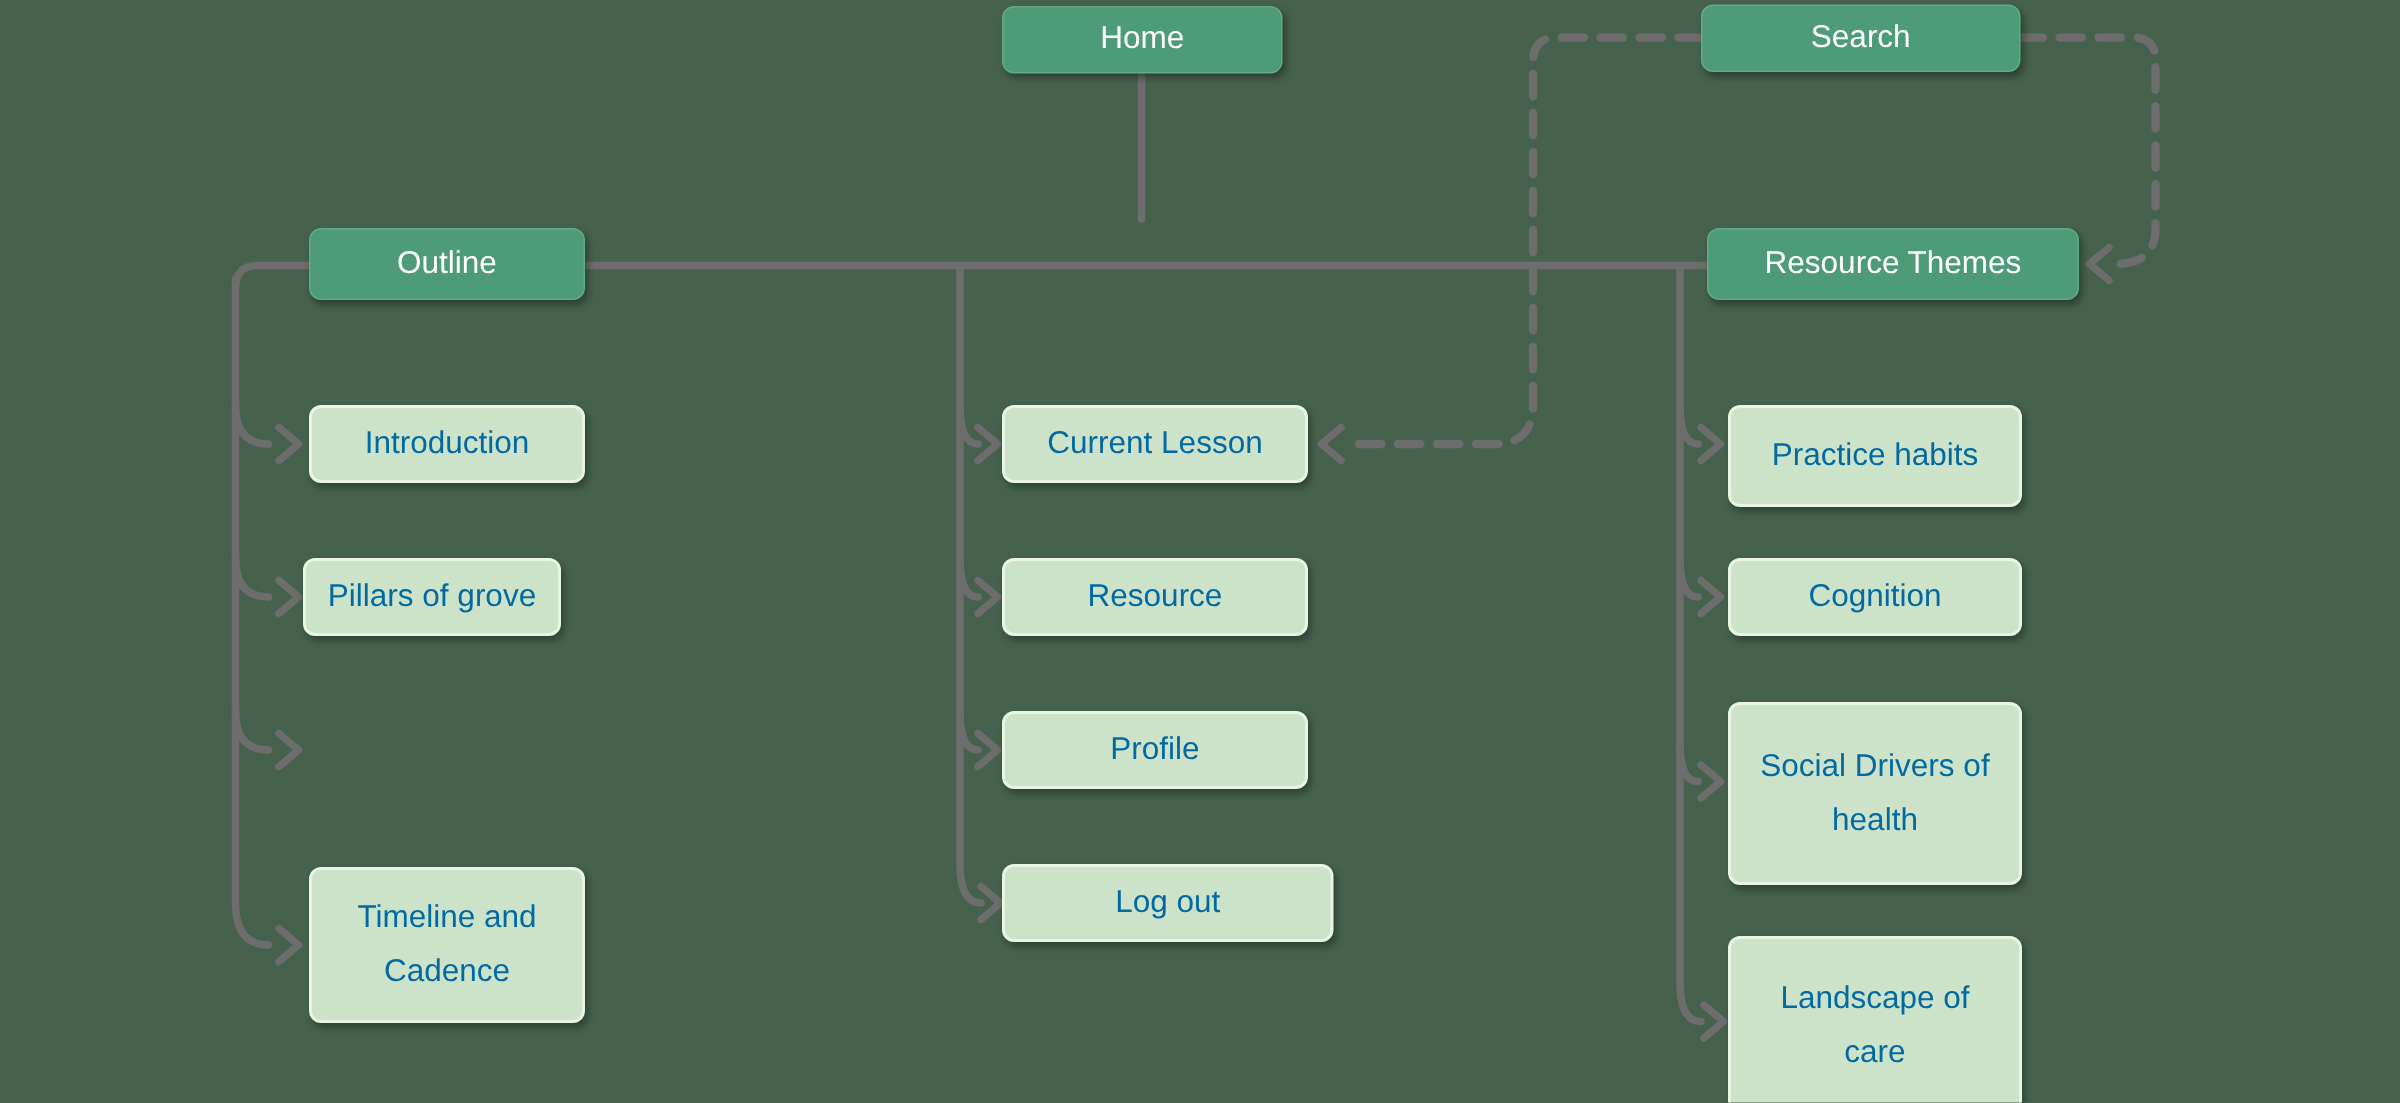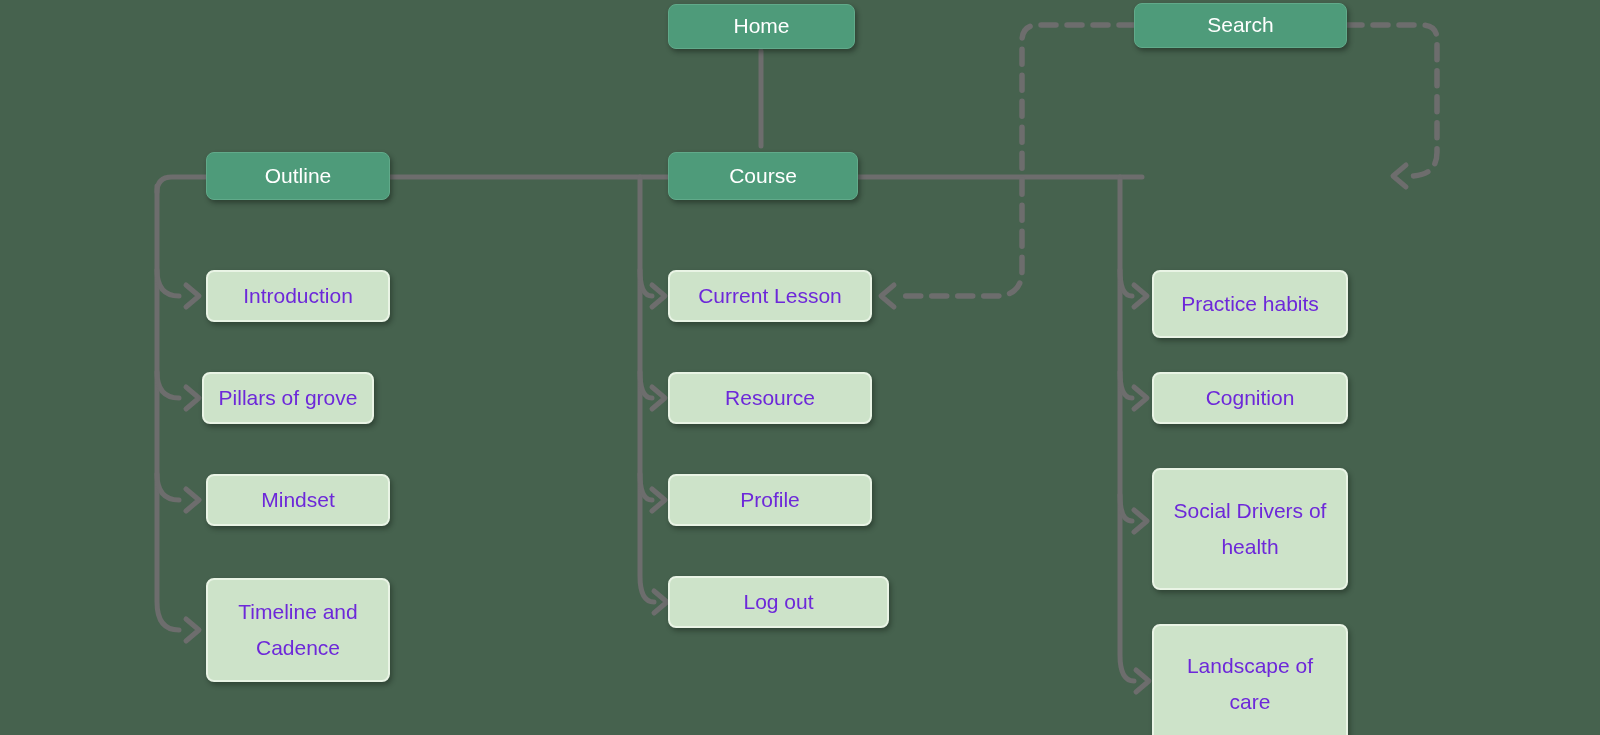--- a/index.html
+++ b/index.html
@@ -34,21 +34,21 @@
     cursor:default;
   }
   .node.parent{
     background:#4e9b7a;
     color:#ffffff;
     border:1px solid #61aa8a;
     box-shadow:2px 3px 5px rgba(15,25,18,0.45);
   }
   .node.child{
     background:#cde3c9;
-    color:#6d28d9;
+    color:#0369a1;
     border:2px solid #e9f4e5;
     box-shadow:2px 3px 5px rgba(15,25,18,0.40);
   }
   .edge{
     stroke:#6d6d6d;
     stroke-width:5;
     fill:none;
     stroke-linecap:round;
     stroke-linejoin:round;
   }
@@ -106,25 +106,24 @@
     <path class="arrowhead" d="M894,285 L881,296 L894,307"></path>
 
     <path class="edge dashed" d="M1347,25 L1422,25 Q1437,25 1437,40 L1437,152 Q1437,175 1412,176"></path>
     <path class="arrowhead" d="M1406,165 L1393,176 L1406,187"></path>
   </svg>
 
   <div class="node parent" style="left:668px;top:4px;width:187px;height:45px">Home</div>
   <div class="node parent" style="left:1134px;top:3px;width:213px;height:45px">Search</div>
 
   <div class="node parent" style="left:206px;top:152px;width:184px;height:48px">Outline</div>
-  <div class="node parent" style="left:668px;top:152px;width:190px;height:48px">Course</div>
+  <div class="node parent" style="left:1138px;top:152px;width:248px;height:48px">Resource Themes</div>
 
   <div class="node child" style="left:206px;top:270px;width:184px;height:52px">Introduction</div>
   <div class="node child" style="left:202px;top:372px;width:172px;height:52px">Pillars of grove</div>
-  <div class="node child" style="left:206px;top:474px;width:184px;height:52px">Mindset</div>
   <div class="node child" style="left:206px;top:578px;width:184px;height:104px">Timeline and Cadence</div>
 
   <div class="node child" style="left:668px;top:270px;width:204px;height:52px">Current Lesson</div>
   <div class="node child" style="left:668px;top:372px;width:204px;height:52px">Resource</div>
   <div class="node child" style="left:668px;top:474px;width:204px;height:52px">Profile</div>
   <div class="node child" style="left:668px;top:576px;width:221px;height:52px">Log out</div>
 
   <div class="node child" style="left:1152px;top:270px;width:196px;height:68px">Practice habits</div>
   <div class="node child" style="left:1152px;top:372px;width:196px;height:52px">Cognition</div>
   <div class="node child" style="left:1152px;top:468px;width:196px;height:122px">Social Drivers of health</div>

